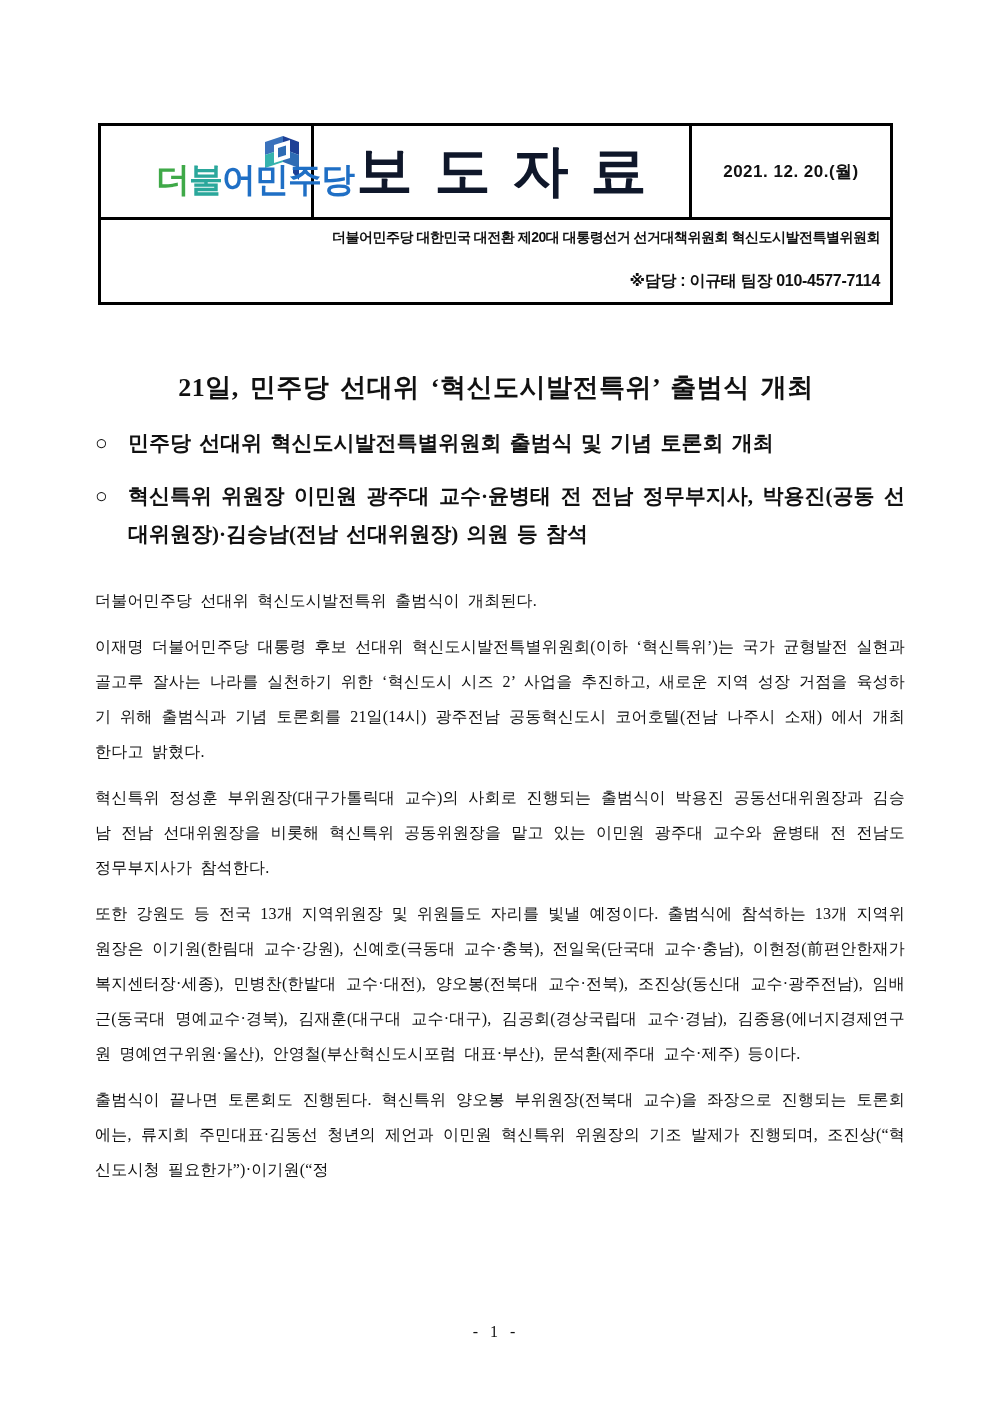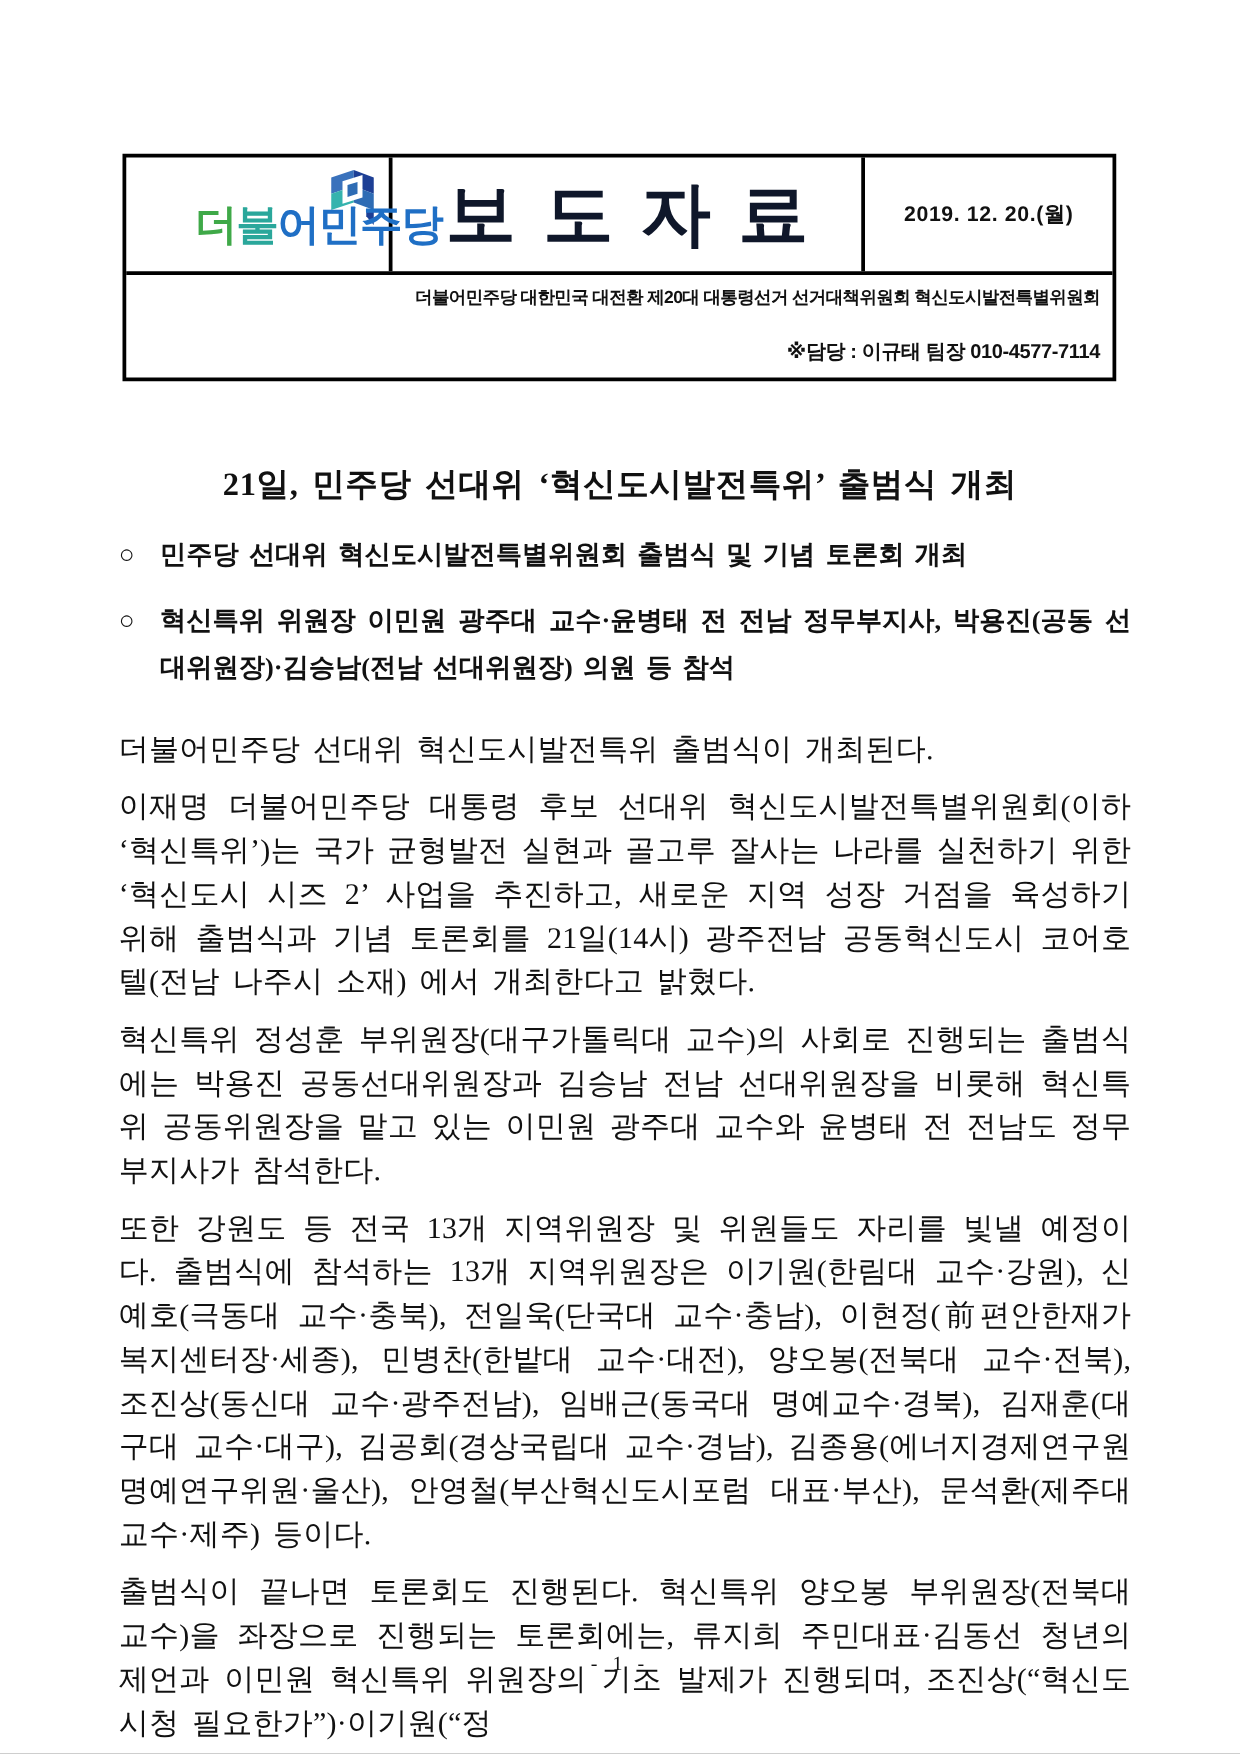--- a/index.html
+++ b/index.html
@@ -71,21 +71,21 @@
     display:flex; margin-bottom:15px;
     font-size:21px; font-weight:bold; line-height:38px;
     word-spacing:3px;
   }
   .bullet-marker { width:33px; flex:0 0 33px; font-size:21px; font-weight:normal; }
   .bullet-text { flex:1; text-align:justify; }
 
   
   .body-text { position:absolute; top:583px; left:95px; width:810px; }
   .body-text p {
-    font-size:24px; line-height:35px;
+    font-size:16px; line-height:35px;
     text-align:justify; text-justify:inter-word;
     word-spacing:4px; letter-spacing:0.2px;
     margin-bottom:11px;
   }
 
   
   .page-footer {
     position:absolute; bottom:62px; left:0; width:100%;
     text-align:center; font-size:16px; letter-spacing:4px;
   }
@@ -105,21 +105,21 @@
           <polygon points="22,15 38,21 38,34 22,28" style="fill: rgb(46, 108, 180);"></polygon>
           <polygon points="32,34 38,34 38,46 32,39" style="fill: rgb(29, 63, 149);"></polygon>
           <polygon points="13,11 29,6 29,24 13,29" fill="#ffffff"></polygon>
           <polygon points="17,14 25,11.5 25,21 17,23.5" style="fill: rgb(46, 108, 180);"></polygon>
         </svg>
         <div class="logo-text"><span style="color: rgb(63, 169, 72);">더</span><span style="color: rgb(42, 167, 155);">불</span><span style="color: rgb(31, 111, 197);">어민주당</span></div>
       </div>
       <div class="doctype-cell">
         <span class="doctype-text">보도자료</span>
       </div>
-      <div class="date-cell">2019. 12. 20.(월)</div>
+      <div class="date-cell">2021. 12. 20.(월)</div>
     </div>
     <div class="header-bottom">
       <div class="org-line">더불어민주당 대한민국 대전환 제20대 대통령선거 선거대책위원회 혁신도시발전특별위원회</div>
       <div class="contact-line">※담당 : 이규태 팀장 010-4577-7114</div>
     </div>
   </div>
 
   <div class="main-title">21일, 민주당 선대위 ‘혁신도시발전특위’ 출범식 개최</div>
 
   <div class="bullets">
@@ -129,20 +129,20 @@
     </div>
     <div class="bullet-item">
       <span class="bullet-marker">○</span>
       <span class="bullet-text">혁신특위 위원장 이민원 광주대 교수·윤병태 전 전남 정무부지사, 박용진(공동 선대위원장)·김승남(전남 선대위원장) 의원 등 참석</span>
     </div>
   </div>
 
   <div class="body-text">
     <p>더불어민주당 선대위 혁신도시발전특위 출범식이 개최된다.</p>
     <p>이재명 더불어민주당 대통령 후보 선대위 혁신도시발전특별위원회(이하 ‘혁신특위’)는 국가 균형발전 실현과 골고루 잘사는 나라를 실천하기 위한 ‘혁신도시 시즈 2’ 사업을 추진하고, 새로운 지역 성장 거점을 육성하기 위해 출범식과 기념 토론회를 21일(14시) 광주전남 공동혁신도시 코어호텔(전남 나주시 소재) 에서 개최한다고 밝혔다.</p>
-    <p>혁신특위 정성훈 부위원장(대구가톨릭대 교수)의 사회로 진행되는 출범식에는 박용진 공동선대위원장과 김승남 전남 선대위원장을 비롯해 혁신특위 공동위원장을 맡고 있는 이민원 광주대 교수와 윤병태 전 전남도 정무부지사가 참석한다.</p>
+    <p>혁신특위 정성훈 부위원장(대구가톨릭대 교수)의 사회로 진행되는 출범식이 박용진 공동선대위원장과 김승남 전남 선대위원장을 비롯해 혁신특위 공동위원장을 맡고 있는 이민원 광주대 교수와 윤병태 전 전남도 정무부지사가 참석한다.</p>
     <p>또한 강원도 등 전국 13개 지역위원장 및 위원들도 자리를 빛낼 예정이다. 출범식에 참석하는 13개 지역위원장은 이기원(한림대 교수·강원), 신예호(극동대 교수·충북), 전일욱(단국대 교수·충남), 이현정(前편안한재가복지센터장·세종), 민병찬(한밭대 교수·대전), 양오봉(전북대 교수·전북), 조진상(동신대 교수·광주전남), 임배근(동국대 명예교수·경북), 김재훈(대구대 교수·대구), 김공회(경상국립대 교수·경남), 김종용(에너지경제연구원 명예연구위원·울산), 안영철(부산혁신도시포럼 대표·부산), 문석환(제주대 교수·제주) 등이다.</p>
     <p>출범식이 끝나면 토론회도 진행된다. 혁신특위 양오봉 부위원장(전북대 교수)을 좌장으로 진행되는 토론회에는, 류지희 주민대표·김동선 청년의 제언과 이민원 혁신특위 위원장의 기조 발제가 진행되며, 조진상(“혁신도시청 필요한가”)·이기원(“정</p>
   </div>
 
   <div class="page-footer">- 1 -</div>
 
 </div>
 
 </body></html>

